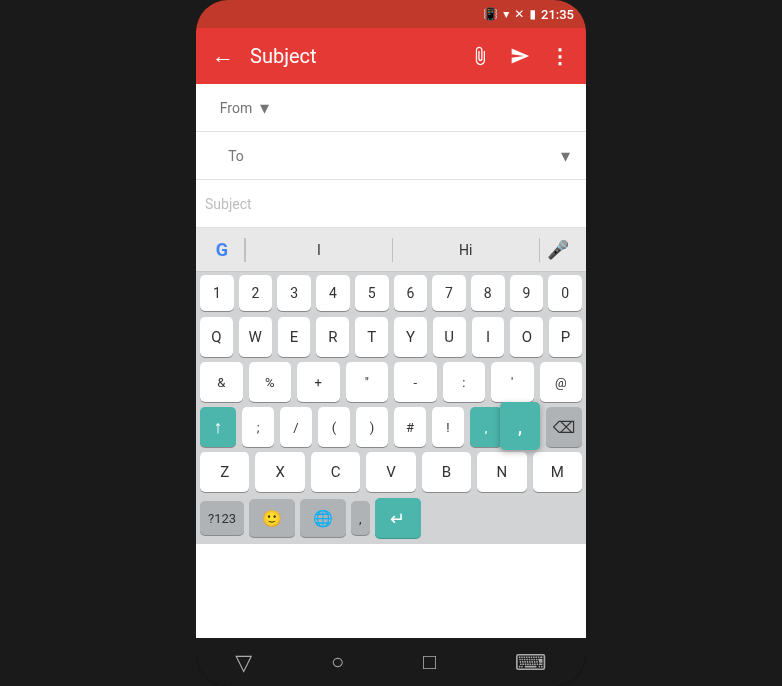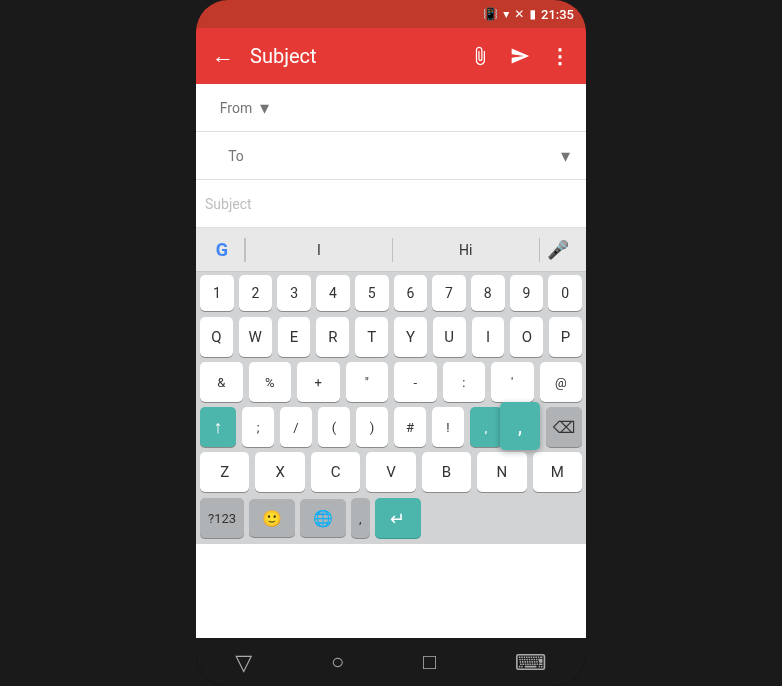--- a/index.html
+++ b/index.html
@@ -237,21 +237,21 @@
       gap: 6px;
     }
     .bottom-row {
       display: flex;
       align-items: center;
       padding: 4px 4px 6px;
       gap: 5px;
     }
     .key-bottom {
       background: #b0b3b5;
-      height: 40px;
+      height: 34px;
       border-radius: 5px;
       box-shadow: 0 1px 0 #8a8a8a;
       display: flex;
       align-items: center;
       justify-content: center;
       cursor: pointer;
       font-size: 13px;
       color: #333;
       padding: 0 8px;
     }

